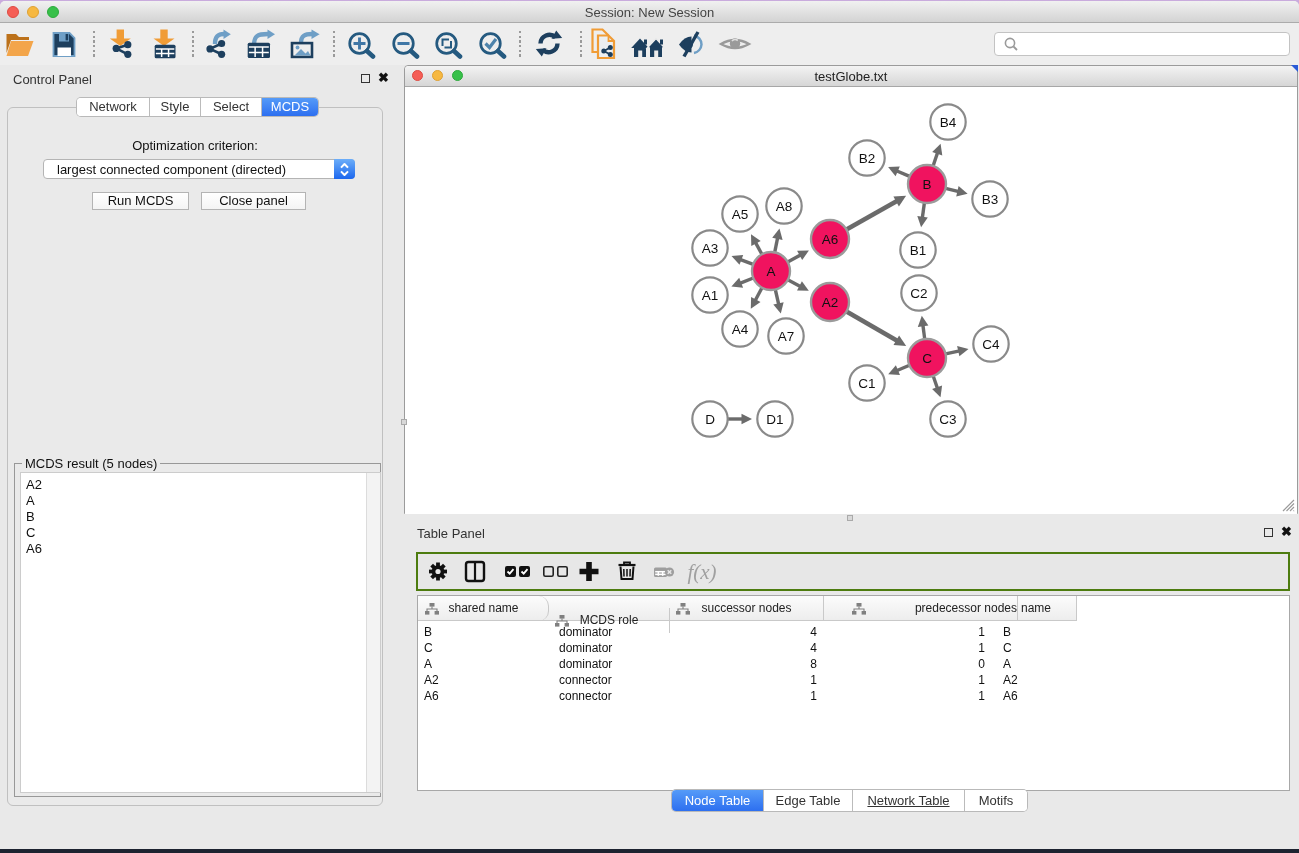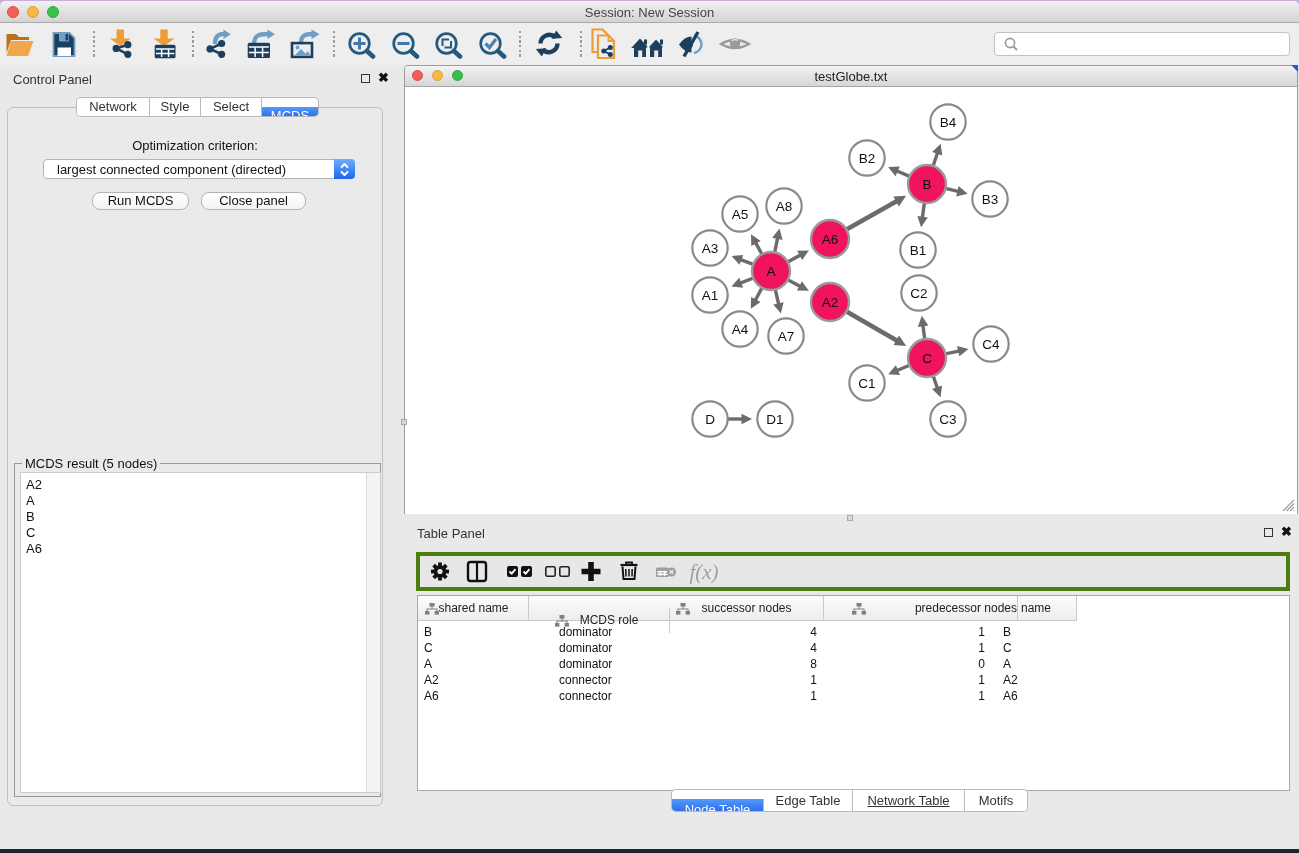--- a/index.html
+++ b/index.html
@@ -35,32 +35,32 @@
 .xicon  { position:absolute; top:5px; font-size:13px; font-weight:bold; color:#111; }
 #cpanel-pane { position:absolute; left:7px; top:42px; width:376px; height:699px;
   border:1px solid #c0c0c0; border-radius:6px; background:#eaeaea; }
 
 
 .seg { position:absolute; display:flex; height:18px; border-radius:4px;
   box-shadow:0 0 0 1px #b9b9b9; overflow:hidden; background:#fff; }
 .seg div { font-size:13px; color:#333; text-align:center; line-height:18px;
   border-right:1px solid #bbb; background:#fff; }
 .seg div:last-child { border-right:none; }
-.seg div.sel { background:linear-gradient(#559bf8,#2d6ff0); color:#fff;margin-top:9px; }
+.seg div.sel { background:linear-gradient(#559bf8,#2d6ff0); color:#fff; }
 
 #opt-label { position:absolute; left:0; top:73px; width:390px; text-align:center;
   font-size:13px; color:#111; }
 #combo { position:absolute; left:43px; top:94px; width:312px; height:20px;
   background:#fff; border:1px solid #b4b4b4; border-radius:4px; }
 #combo .txt { position:absolute; left:13px; top:2px; font-size:13px; color:#111; }
 #combo .step { position:absolute; right:-1px; top:-1px; width:21px; height:20px;
   background:linear-gradient(#6caef9,#1c67ee); border-radius:0 4px 4px 0; }
 #combo .step svg { position:absolute; left:4px; top:3px; }
 .btn { position:absolute; height:18px; background:linear-gradient(#ffffff,#f4f4f4);
-  border:1px solid #b4b4b4; border-radius:8px; font-size:13px; color:#111;
+  border:1px solid #b4b4b4; border-radius:0; font-size:13px; color:#111;
   text-align:center; line-height:16px; }
 
 
 #grp { position:absolute; left:14px; top:398px; width:367px; height:334px;
   border:1px solid #989898; }
 #grp .legend { position:absolute; left:7px; top:-8px; background:#eaeaea;
   padding:0 3px; font-size:13px; color:#111; }
 #mlist { position:absolute; left:5px; top:8px; width:361px; height:321px;
   background:#fff; border:1px solid #cccccc; }
 #mlist .it { font-size:13px; color:#111; line-height:15.9px; padding-left:5px; }
@@ -81,21 +81,21 @@
 #canvas { position:absolute; left:0; top:22px; width:892px; height:426px; background:#fff; }
 #bluetri { position:absolute; right:-1px; top:-1px; width:0; height:0;
   border-top:7px solid #2a5bd7; border-left:7px solid transparent; }
 #grip { position:absolute; right:2px; bottom:2px; }
 .rsq { position:absolute; width:6px; height:6px; background:#d8d8d8; border:1px solid #aaa; }
 
 
 #tpanel { position:absolute; left:404px; top:519px; width:895px; height:297px; }
 #tpanel .phead { position:absolute; left:13px; top:6px; font-size:13px; color:#333; }
 #ttool { position:absolute; left:12px; top:32px; width:874px; height:39px;
-  background:#e7e7e7; border:4px solid #4d7c0f; }
+  background:#e7e7e7; border:2px solid #4d7c0f; }
 #ttool svg { position:absolute; top:50%; transform:translate(-50%,-50%); }
 #ttable { position:absolute; left:13px; top:75px; width:873px; height:196px;
   background:#fff; border:1px solid #a8a8a8; }
 #thead { position:absolute; left:0; top:0; height:25px; width:659px;
   background:linear-gradient(#fcfcfc,#ededed); border-bottom:1px solid #c9c9c9; }
 .hc { position:absolute; top:0; height:25px; border-right:1px solid #c9c9c9;
   font-size:12px; color:#222; text-align:center; line-height:25px; }
 .hc svg { position:absolute; left:6px; top:7px; }
 .tr { position:absolute; font-size:12px; color:#111; height:16px; line-height:16px; }
 .td { position:absolute; }
@@ -449,21 +449,21 @@
           </g>
           <circle cx="25.5" cy="20" r="4.6" fill="#9e9e9e"></circle>
           <path d="M23.7 18.2 L27.3 21.8 M27.3 18.2 L23.7 21.8" stroke="#e7e7e7" stroke-width="1.5"></path>
         </svg>
         <svg style="left:284px" width="60" height="40" viewBox="0 0 60 40">
           <text x="30" y="27" text-anchor="middle" font-family="Liberation Serif, serif" font-style="italic" font-size="21" fill="#a0a0a0">f(x)</text>
         </svg>
       </div>
     <div id="ttable">
       <div id="thead">
-          <div class="hc" style="left:1px;width:110px;"><svg width="14" height="12" viewBox="0 0 14 12">
+          <div class="hc" style="left:1px;width:130px;border-radius:10px;"><svg width="14" height="12" viewBox="0 0 14 12">
               <rect x="4.5" y="0" width="5" height="3.6" fill="#808080"></rect>
               <g stroke="#808080" stroke-width="1.1" fill="none">
                 <path d="M7 3.6 V6 M2 8.5 V6 H12 V8.5"></path>
               </g>
               <rect x="0" y="8" width="4.4" height="3.6" fill="#808080"></rect>
               <rect x="9.6" y="8" width="4.4" height="3.6" fill="#808080"></rect>
             </svg>shared name</div>
           <div class="hc" style="left:131px;width:121px;margin-top:12px;"><svg width="14" height="12" viewBox="0 0 14 12">
               <rect x="4.5" y="0" width="5" height="3.6" fill="#808080"></rect>
               <g stroke="#808080" stroke-width="1.1" fill="none">

